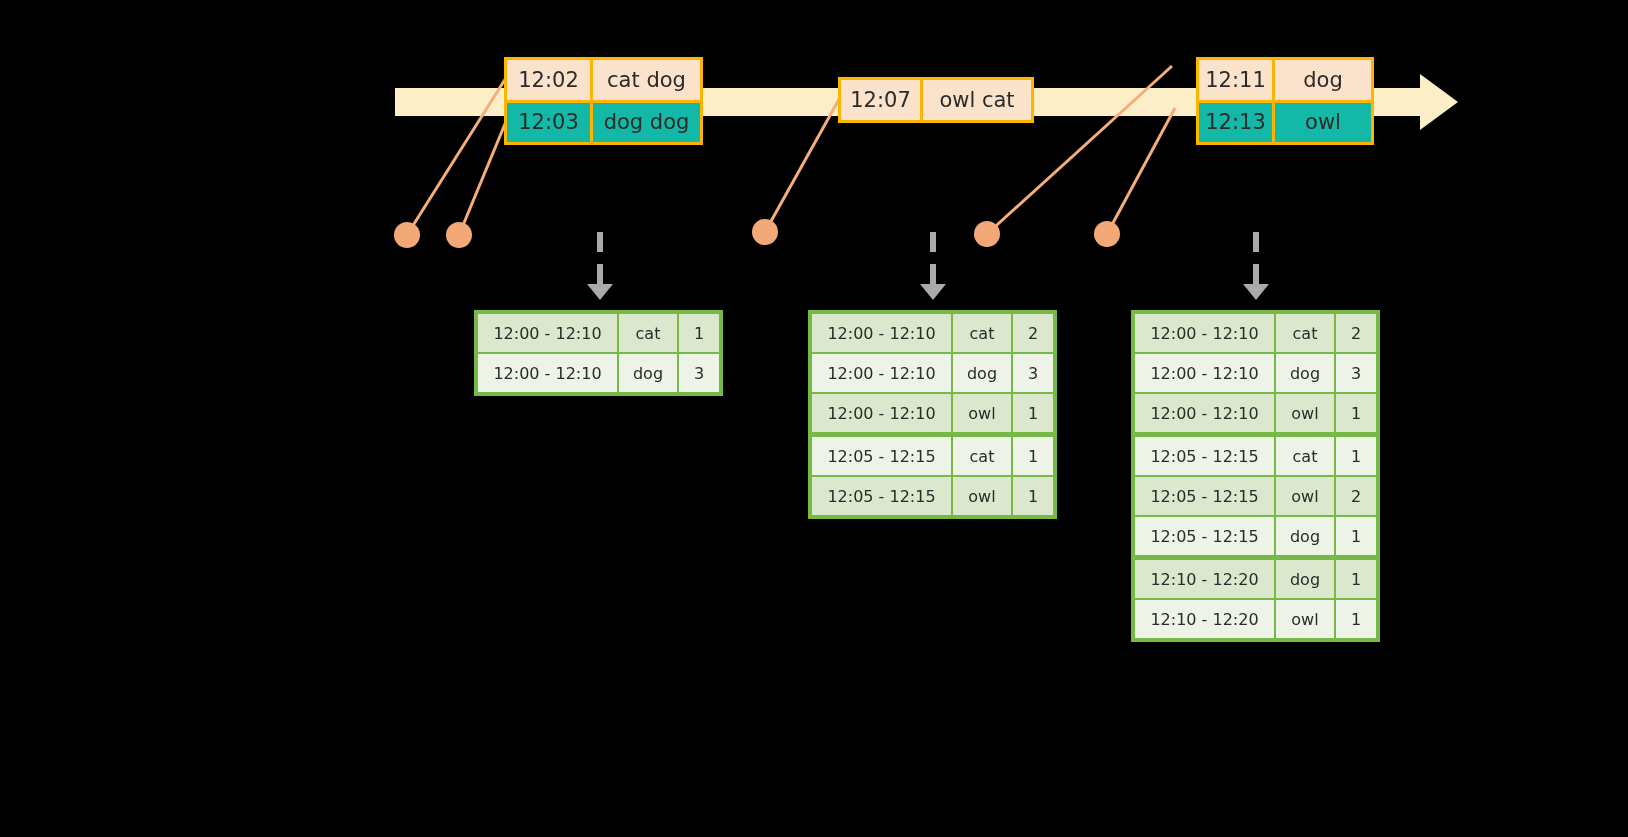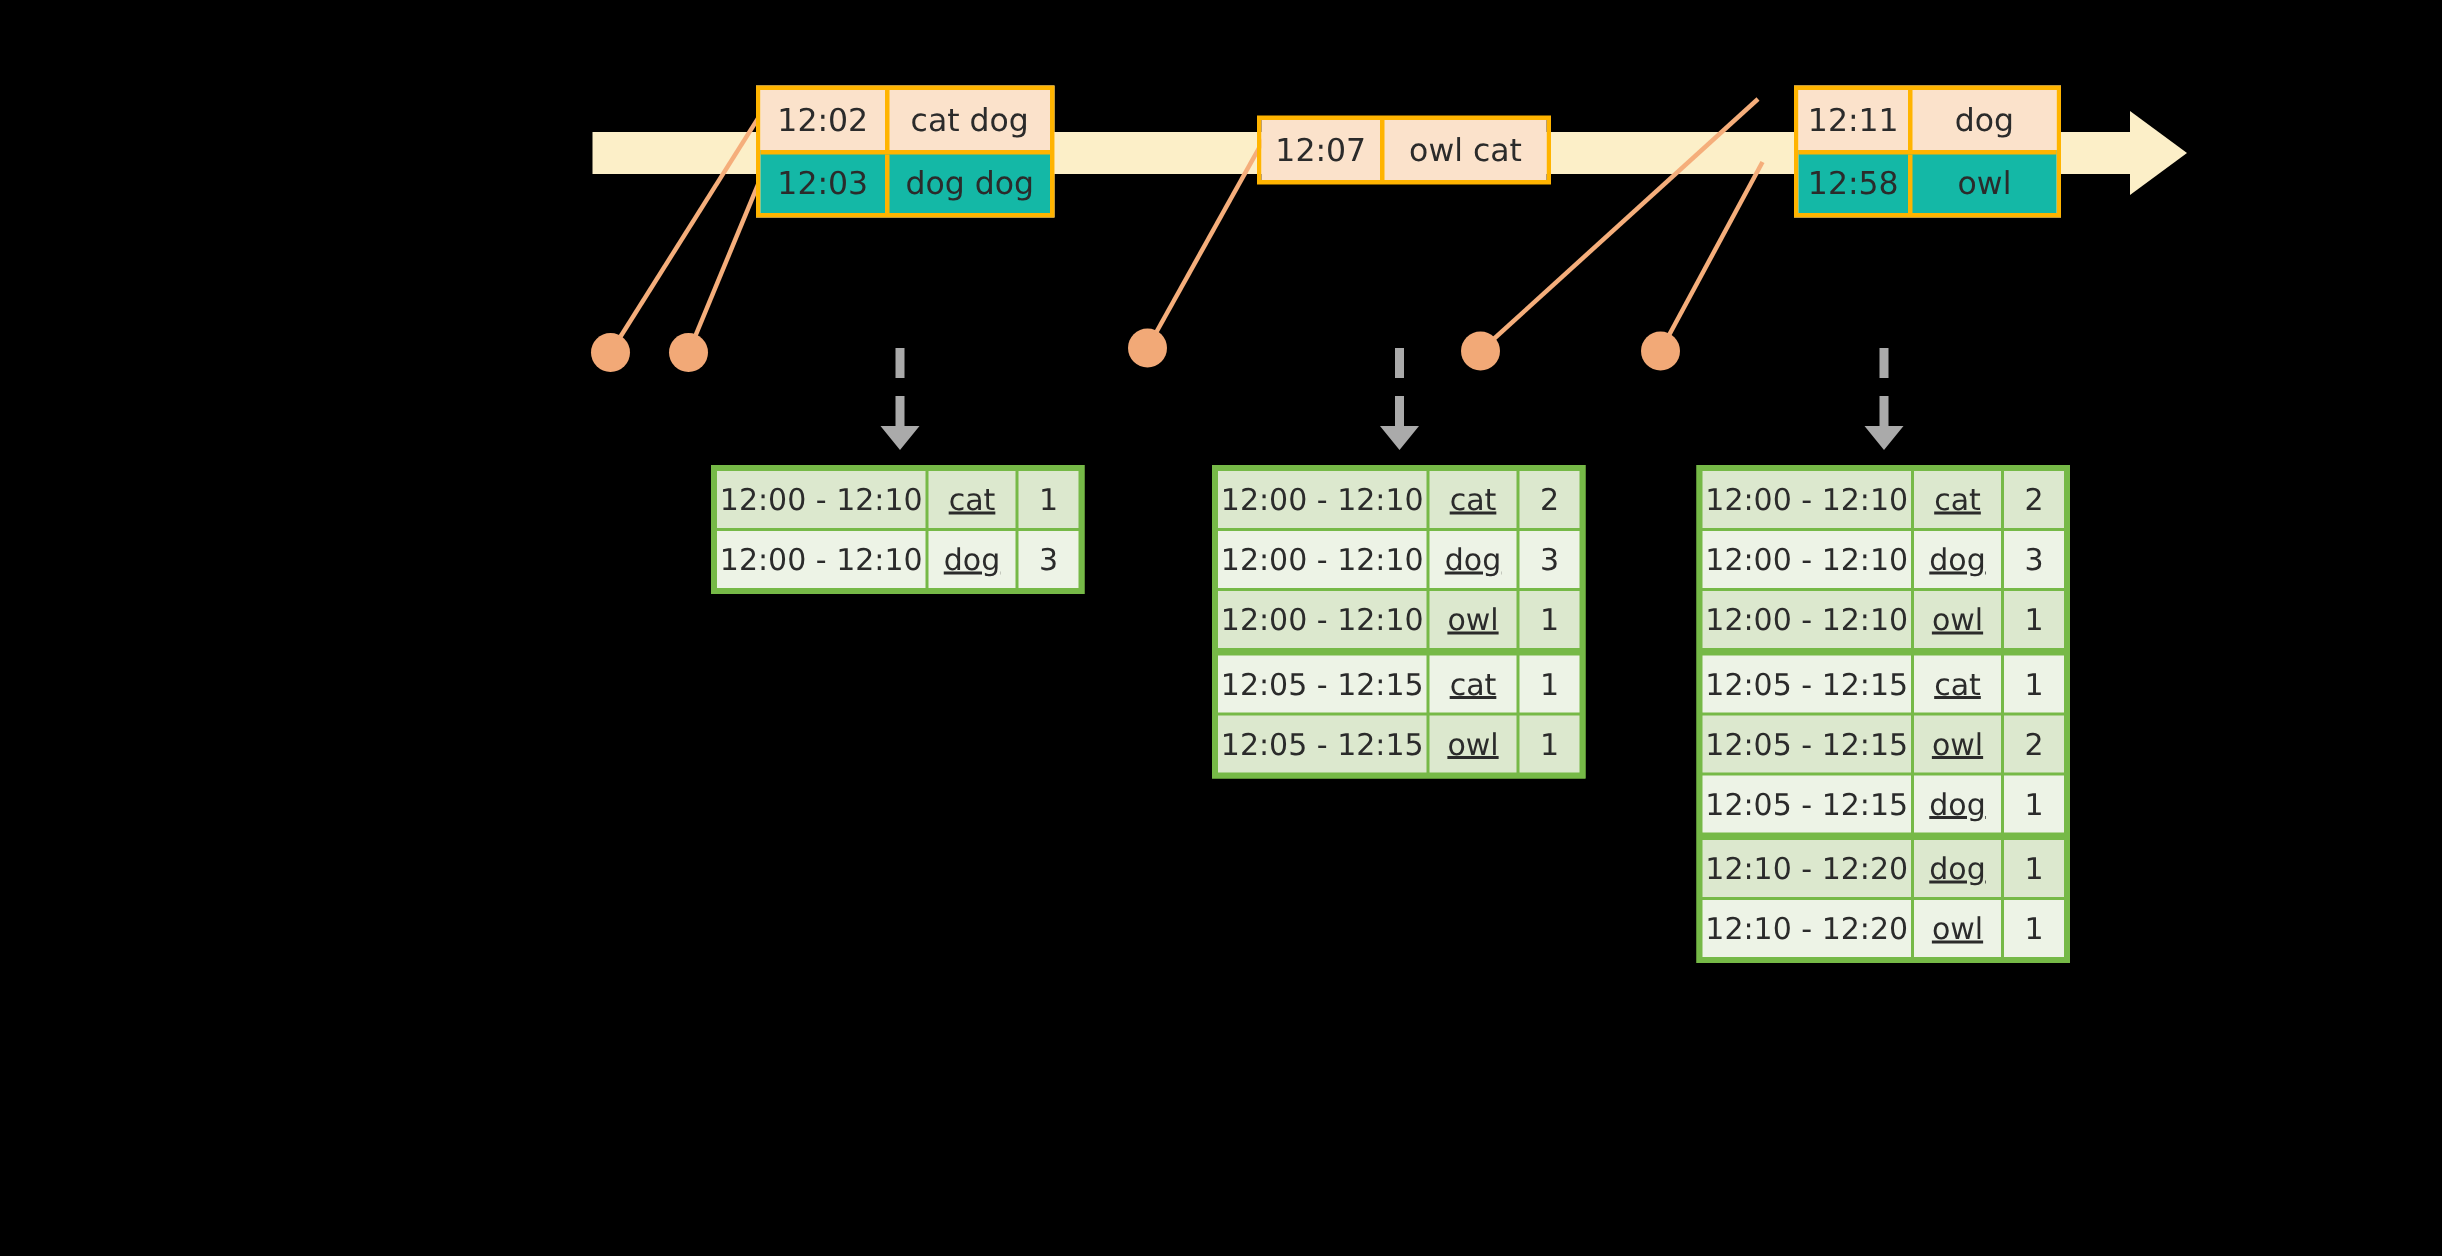--- a/index.html
+++ b/index.html
@@ -78,27 +78,27 @@
   .res-row{
     display:flex;
     height:38px;
     box-sizing:border-box;
   }
   .res-row + .res-row{margin-top:2px;}
   .res-row.grpsep{margin-top:5px;}
   .res-cell{
     box-sizing:border-box;
     display:flex;align-items:center;justify-content:center;
-    font-size:20px;color:#2b2b2b;
+    font-size:16px;color:#2b2b2b;
     background:#EDF3E6;
   }
   .res-row.shaded .res-cell{background:#DCE8CE;}
   .res-cell + .res-cell{margin-left:2px;}
   .c-win{width:0;}
-  .c-word{width:0;text-decoration:underline;}
+  .c-word{width:0;}
   .c-cnt{width:0;}
 
   
   #tbl-1{left:474px;top:310px;width:249px;}
   #tbl-1 .c-win{width:139px;}
   #tbl-1 .c-word{width:58px;}
   #tbl-1 .c-cnt{width:40px;}
 
   #tbl-2{left:808px;top:310px;width:249px;}
   #tbl-2 .c-win{width:139px;}
@@ -135,21 +135,21 @@
       <div class="evt-words">owl cat</div>
     </div>
   </div>
 
   <div class="evt-box" id="box-c">
     <div class="evt-row shaded">
       <div class="evt-time">12:11</div>
       <div class="evt-words">dog</div>
     </div>
     <div class="evt-row plain">
-      <div class="evt-time">12:58</div>
+      <div class="evt-time">12:13</div>
       <div class="evt-words">owl</div>
     </div>
   </div>
 
   <svg class="conn-svg" id="leader-layer">
       <line x1="407" y1="235" x2="516" y2="62" class="lead-line"></line>
       <circle cx="407" cy="235" r="13" class="lead-dot"></circle>
       <line x1="459" y1="235" x2="512" y2="107" class="lead-line"></line>
       <circle cx="459" cy="235" r="13" class="lead-dot"></circle>
       <line x1="765" y1="232" x2="847" y2="85" class="lead-line"></line>

